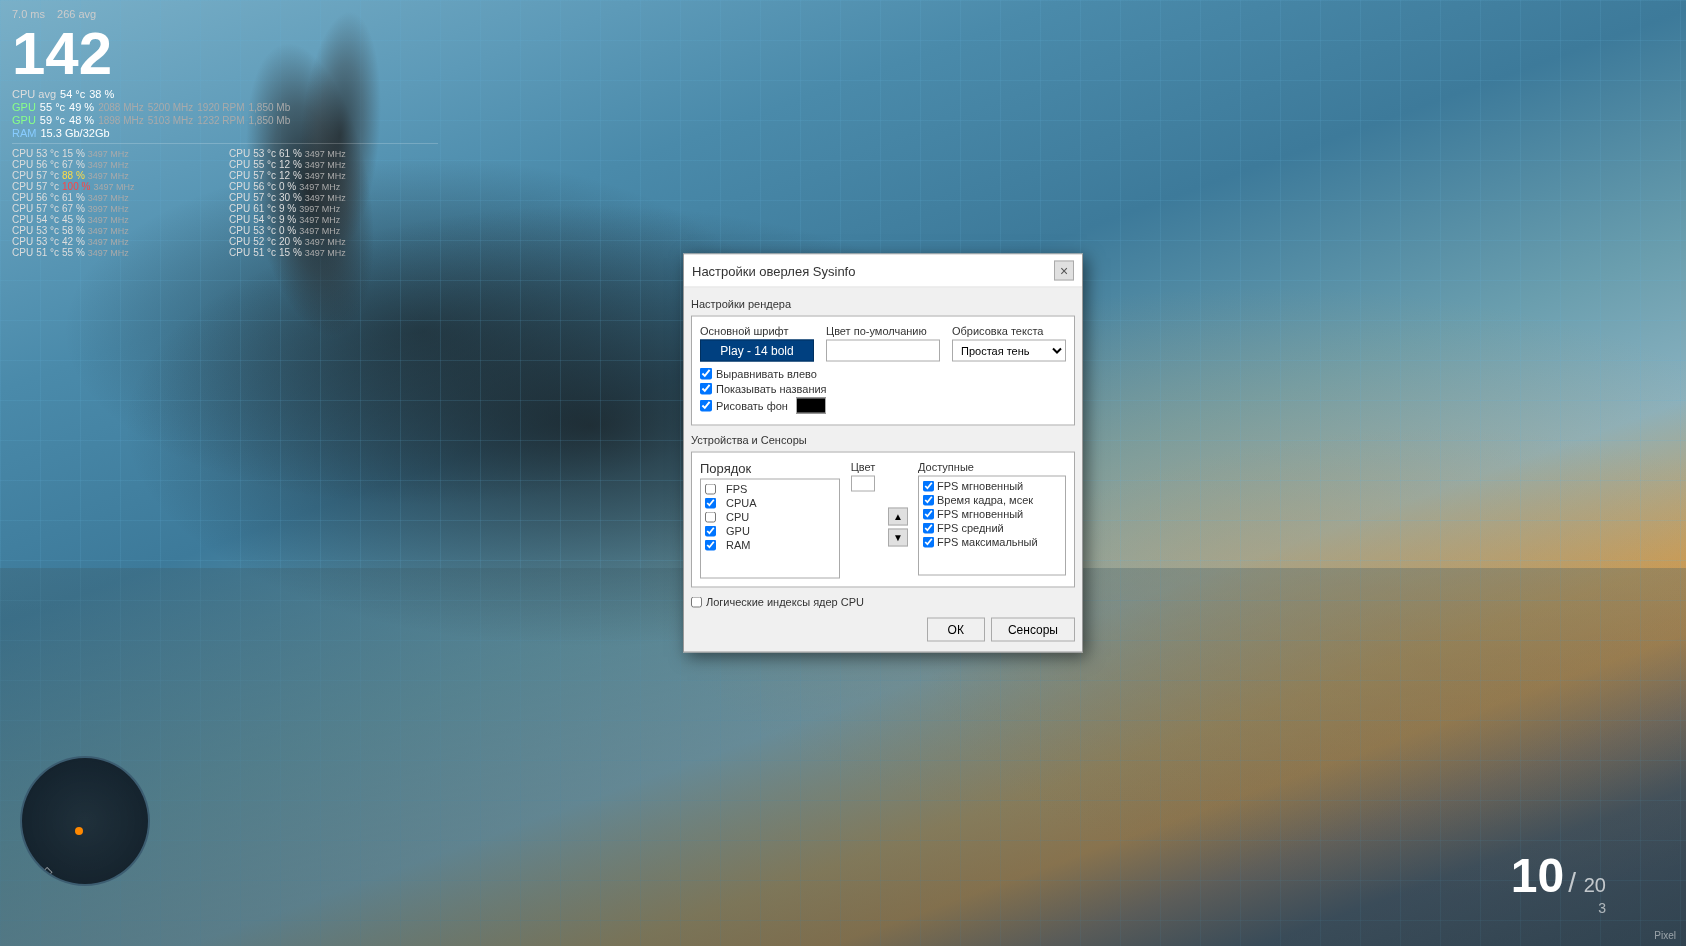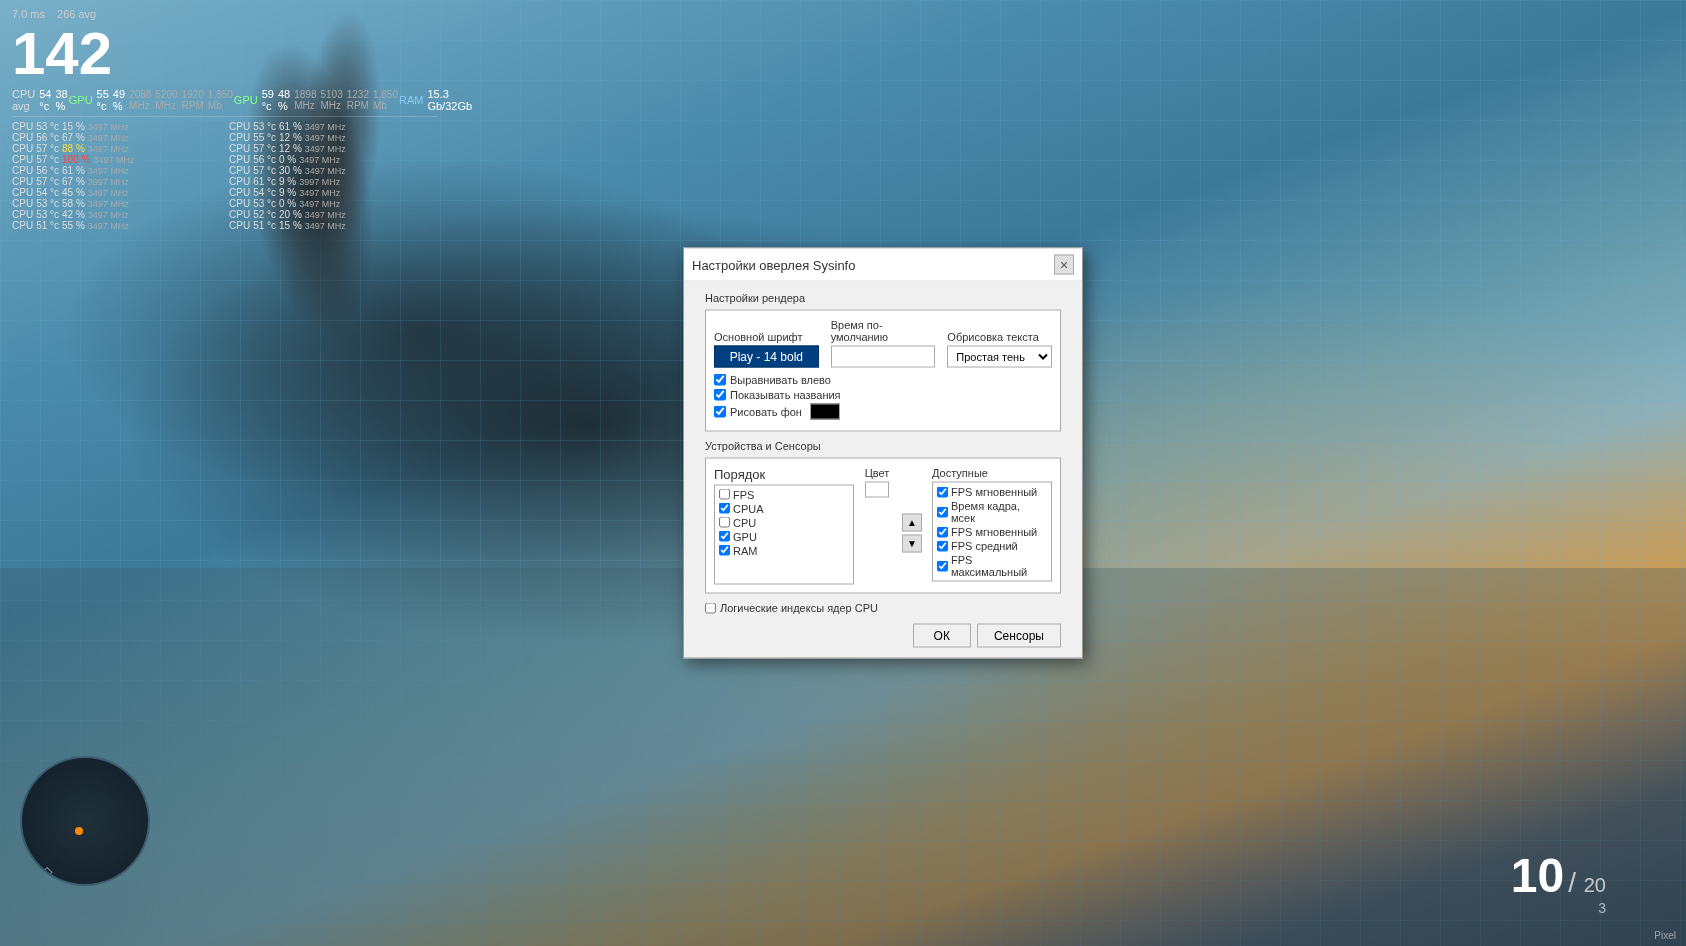--- a/index.html
+++ b/index.html
@@ -74,20 +74,21 @@
     .hud-fps {
       font-size: 60px;
       font-weight: bold;
       color: white;
       line-height: 1;
       margin: 2px 0 4px 0;
     }
 
     .hud-stats {
       display: flex;
+      flex-direction: column;
       gap: 1px;
       font-size: 11px;
     }
 
     .hud-row {
       display: flex;
       align-items: center;
       gap: 4px;
     }
 
@@ -196,21 +197,21 @@
       align-items: center;
       justify-content: center;
       cursor: pointer;
       color: #555;
       font-size: 14px;
       border: 1px solid #aaa;
       background: #e0e0e0;
     }
 
     .dialog-body {
-      padding: 10px 21px;
+      padding: 10px 7px;
     }
 
     .section-label {
       font-size: 11px;
       color: #333;
       margin-bottom: 6px;
       font-weight: normal;
     }
 
     .render-settings {
@@ -314,22 +315,22 @@
       border: 1px solid #aaa;
       background: white;
       min-height: 100px;
       padding: 2px;
       font-size: 11px;
       color: #333;
     }
 
     .order-item {
       display: flex;
-      align-items: flex-start;
-      gap: 3px;
+      align-items: center;
+      gap: 10px;
       padding: 1px 2px;
     }
     .order-item input[type=checkbox] {
       width: 11px;
       height: 11px;
       margin: 0;
     }
 
     .color-col {
       flex: 0 0 30px;
@@ -677,21 +678,21 @@
     <div class="section-label">Настройки рендера</div>
     <div class="render-settings">
       <div class="render-row">
 
         <div class="render-col">
           <div class="render-col-label">Основной шрифт</div>
           <button class="font-btn">Play - 14 bold</button>
         </div>
 
         <div class="render-col">
-          <div class="render-col-label">Время по-умолчанию</div>
+          <div class="render-col-label">Цвет по-умолчанию</div>
           <input type="text" class="color-input-box" style="background: white; border: 1px solid rgb(170, 170, 170); width: 100%; height: 22px;">
         </div>
 
         <div class="render-col">
           <div class="render-col-label">Обрисовка текста</div>
           <select class="clipping-select">
             <option>Простая тень</option>
             <option>Нет</option>
             <option>Контур</option>
             <option>Тень</option>

